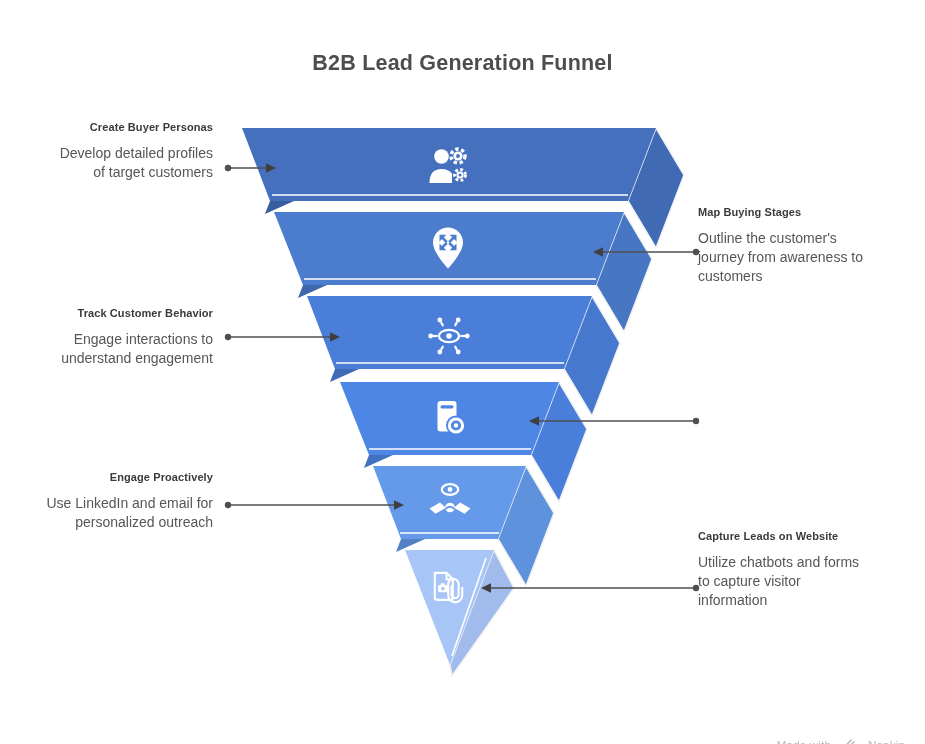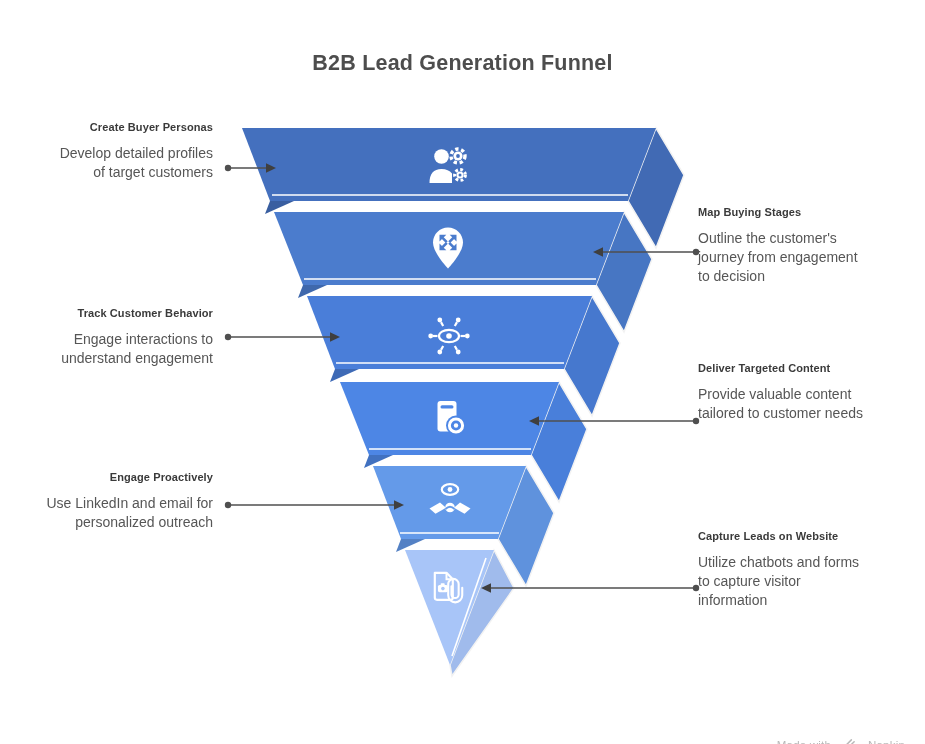--- a/index.html
+++ b/index.html
@@ -180,32 +180,28 @@
     </g>
   </svg>
 
   <div class="label left" style="top:121px;">
     <div class="label-heading">Create Buyer Personas</div>
     <div class="label-desc">Develop detailed profiles of target customers</div>
   </div>
 
   <div class="label right" style="top:206px;">
     <div class="label-heading">Map Buying Stages</div>
-    <div class="label-desc">Outline the customer's journey from engagement to decision</div>
+    <div class="label-desc">Outline the customer's journey from awareness to customers</div>
   </div>
 
   <div class="label left" style="top:307px;">
     <div class="label-heading">Track Customer Behavior</div>
     <div class="label-desc">Engage interactions to understand engagement</div>
   </div>
 
-  <div class="label right" style="top:362px;">
-    <div class="label-heading">Deliver Targeted Content</div>
-    <div class="label-desc">Provide valuable content tailored to customer needs</div>
-  </div>
 
   <div class="label left" style="top:471px;">
     <div class="label-heading">Engage Proactively</div>
     <div class="label-desc">Use LinkedIn and email for personalized outreach</div>
   </div>
 
   <div class="label right" style="top:530px;">
     <div class="label-heading">Capture Leads on Website</div>
     <div class="label-desc">Utilize chatbots and forms to capture visitor information</div>
   </div>

